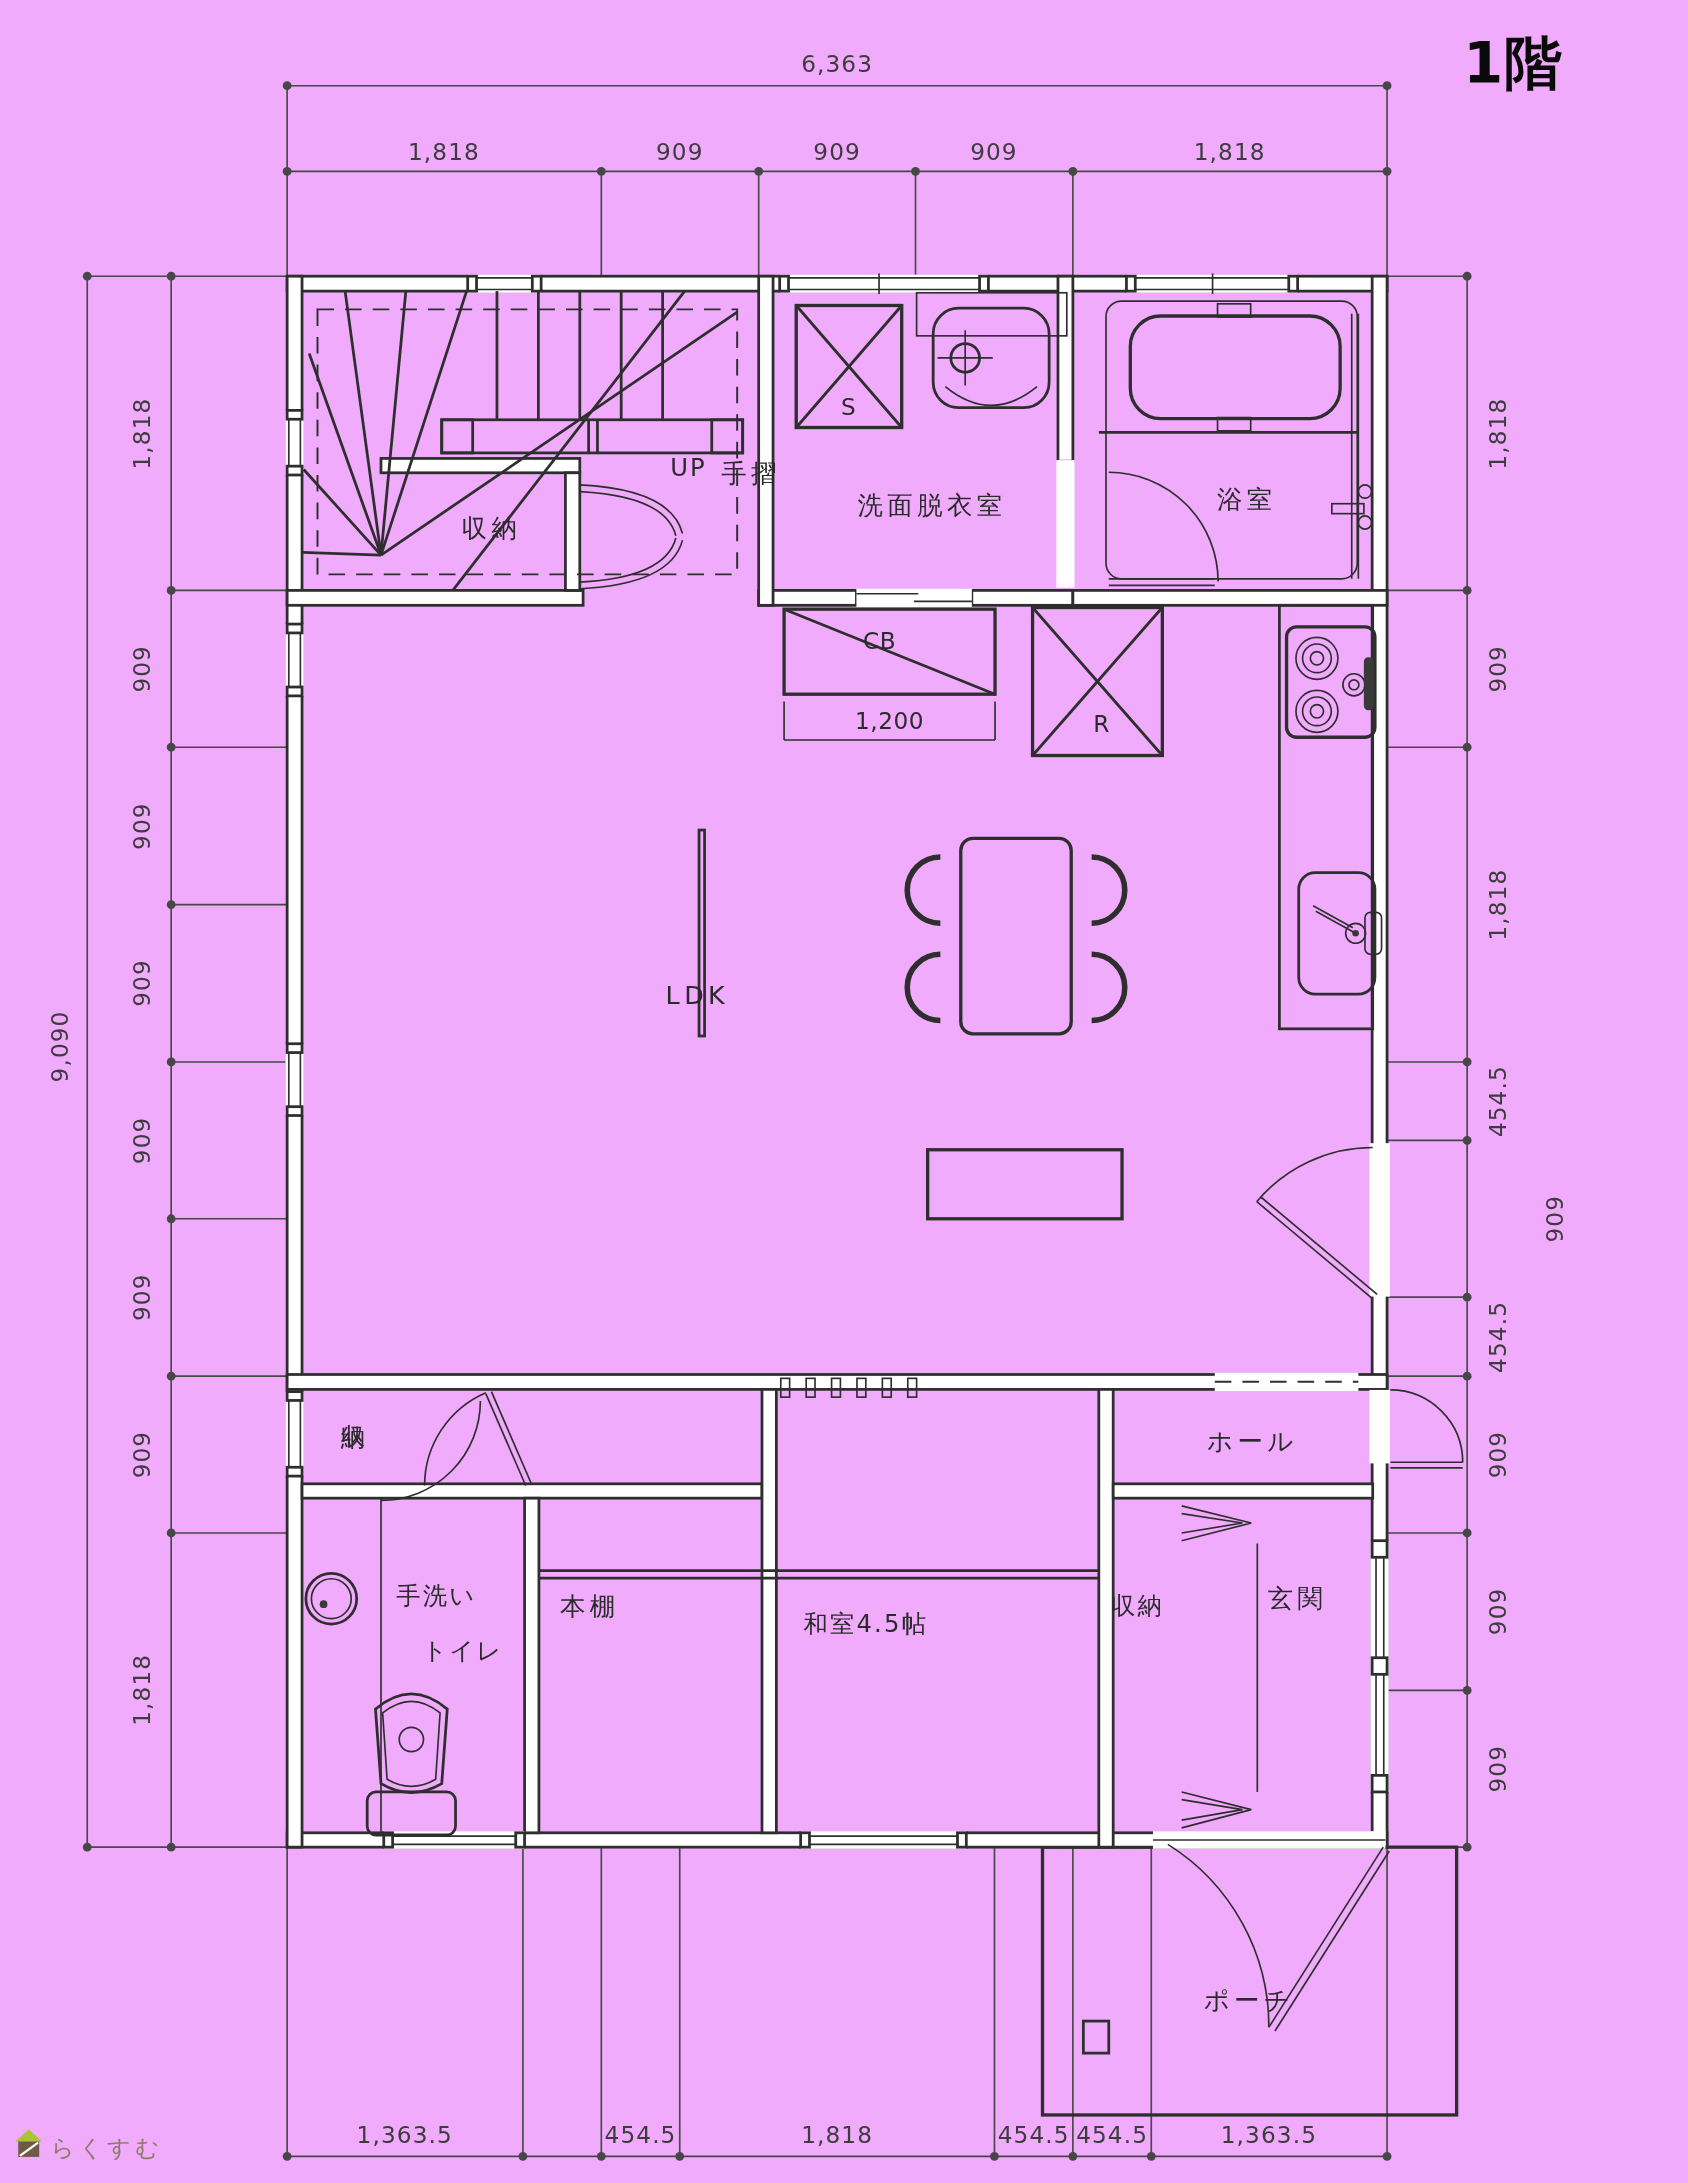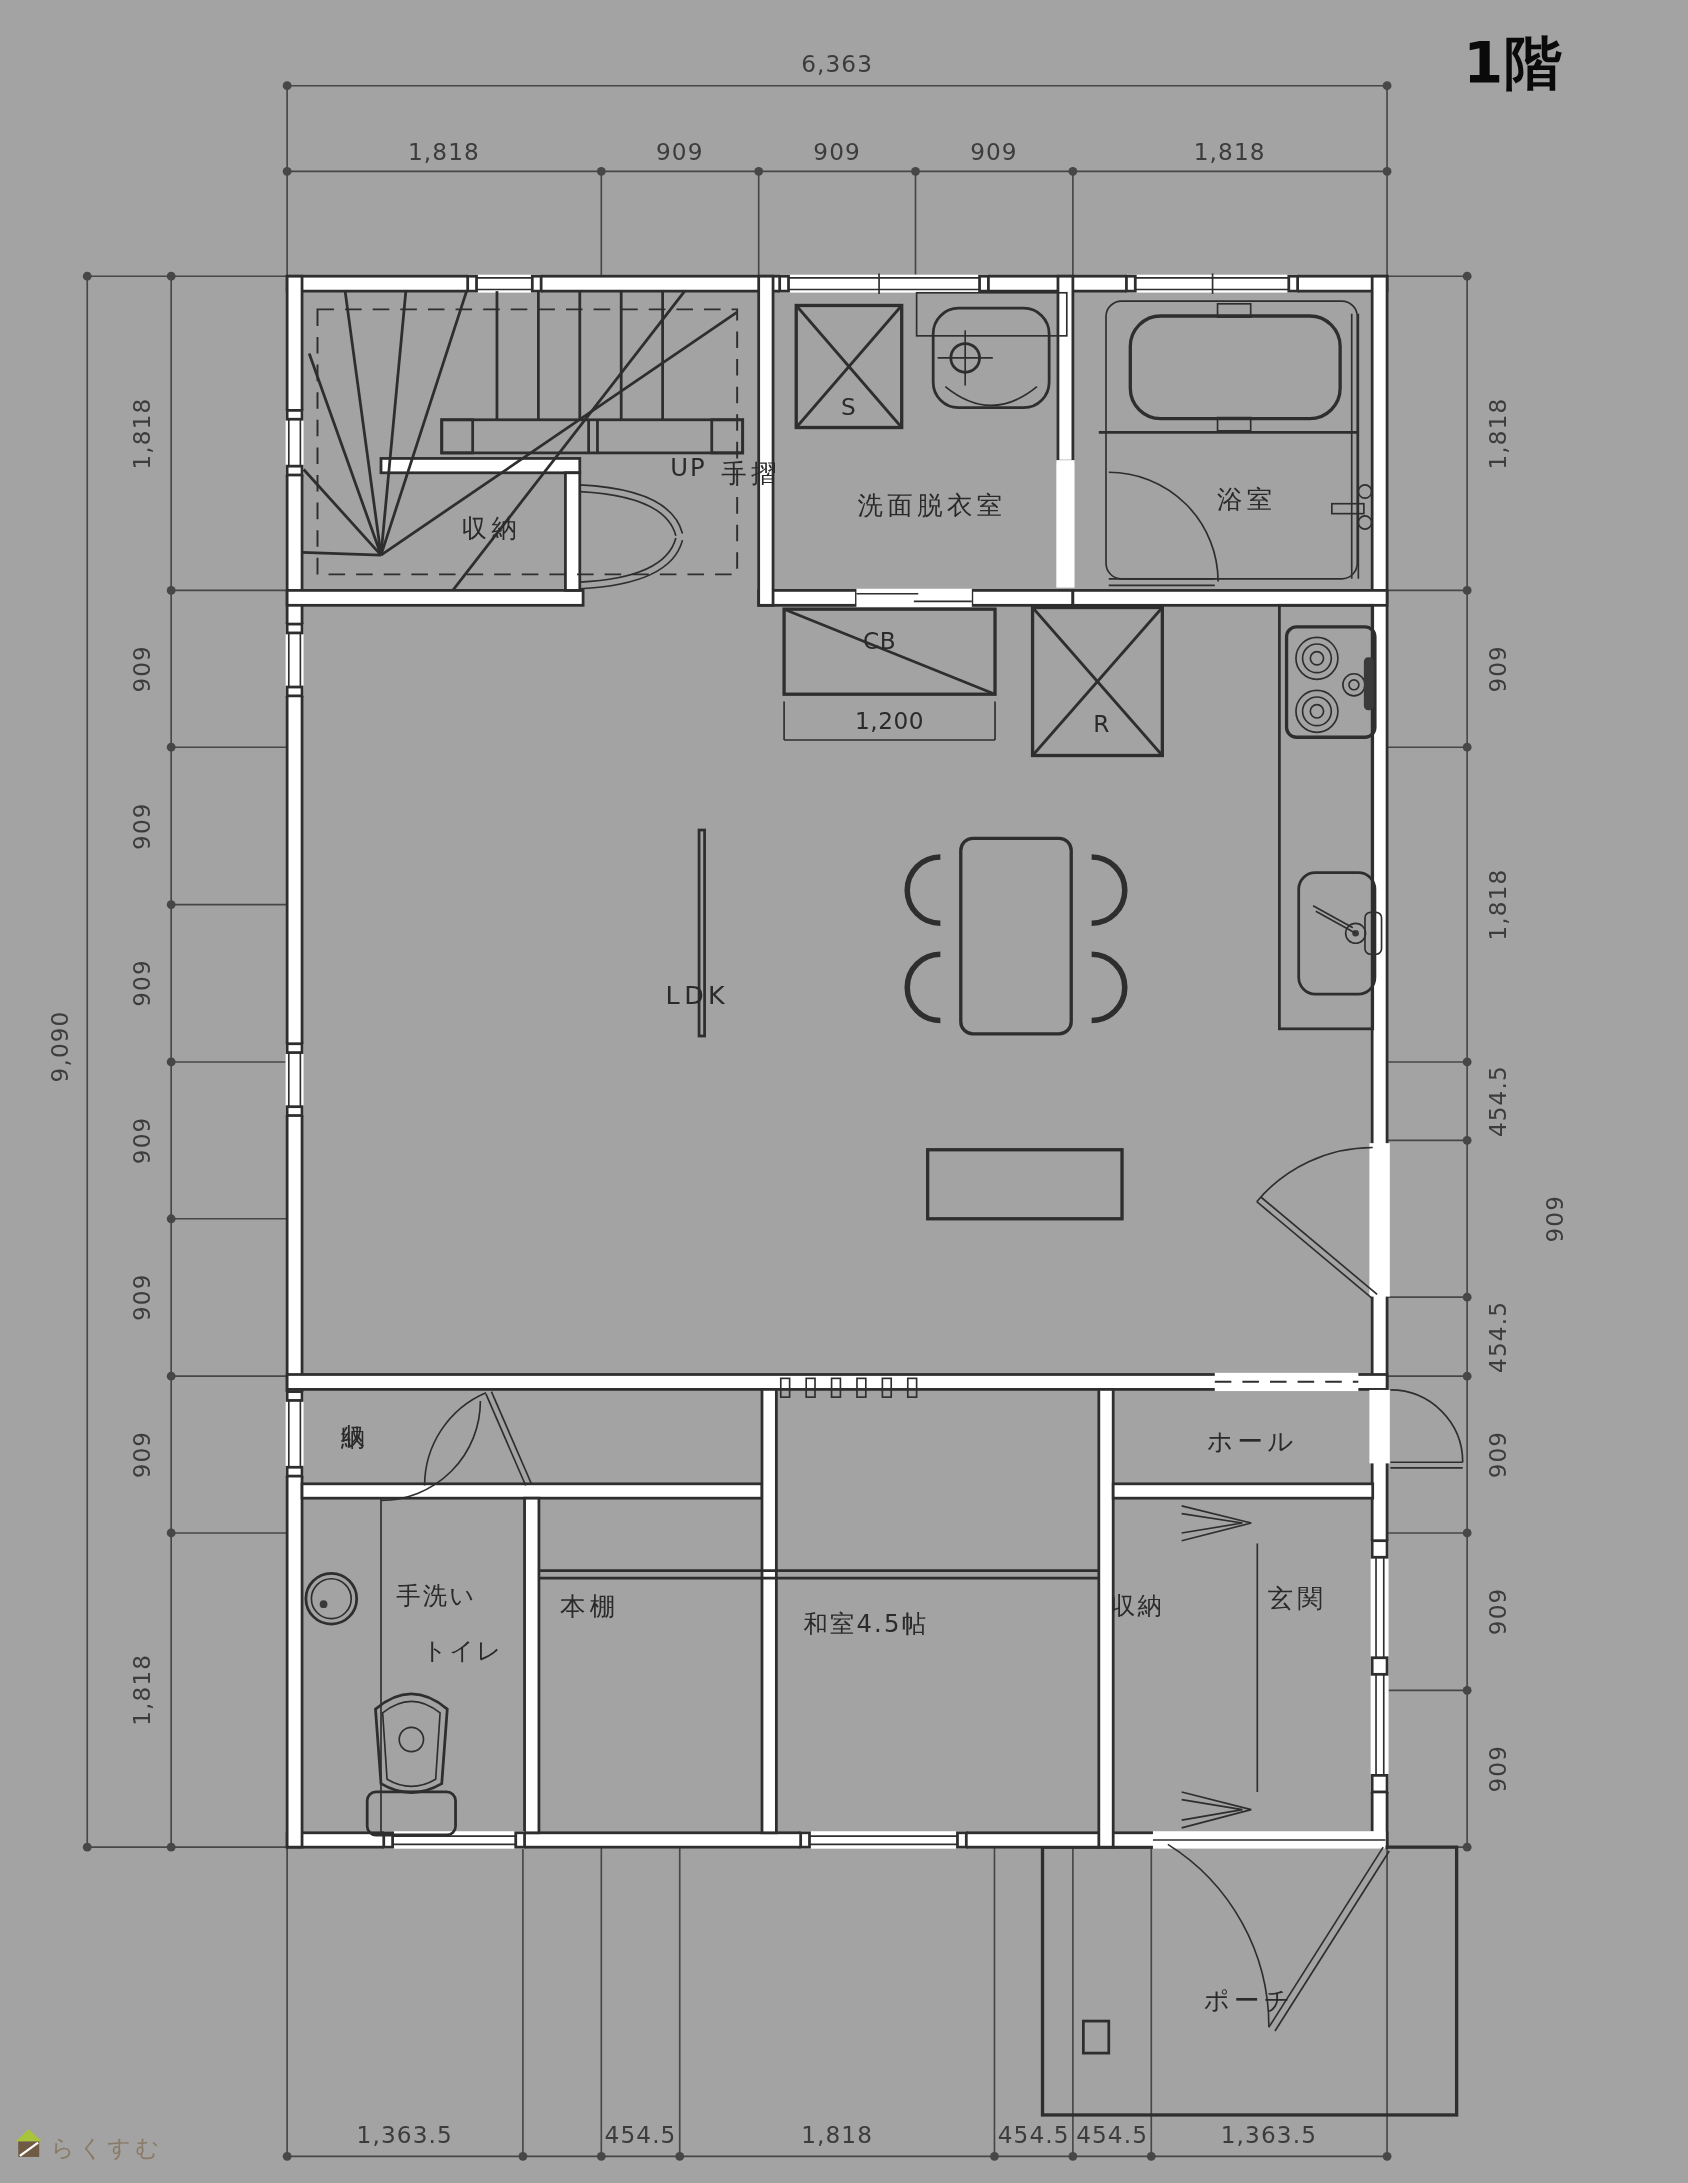--- a/index.html
+++ b/index.html
@@ -1,16 +1,16 @@
 <!DOCTYPE html>
 <html style="font-size:8.8px"><head>
 <meta charset="utf-8">
 <style>
   html,body{margin:0;padding:0;background:#ffffff;}
-  .page{width:1688px;height:2183px;position:relative;background:#a3a3a3;}
+  .page{width:1688px;height:2183px;position:relative;background:#f0abfc;}
   svg{display:block;}
   .wall{fill:#ffffff;stroke:#2e2e2e;stroke-width:5;}
   .gap{fill:#ffffff;stroke:none;}
   .ln{stroke:#2e2e2e;stroke-width:6;fill:none;}
   .ln5{stroke:#2e2e2e;stroke-width:5;fill:none;}
   .thin{stroke:#2e2e2e;stroke-width:3;fill:none;}
   .dash{stroke:#2e2e2e;stroke-width:3.5;fill:none;stroke-dasharray:30 20;}
   .dim{stroke:#474747;stroke-width:3;fill:none;}
   .dot{fill:#474747;stroke:none;}
   .dark{fill:#3a3a3a;stroke:none;}

